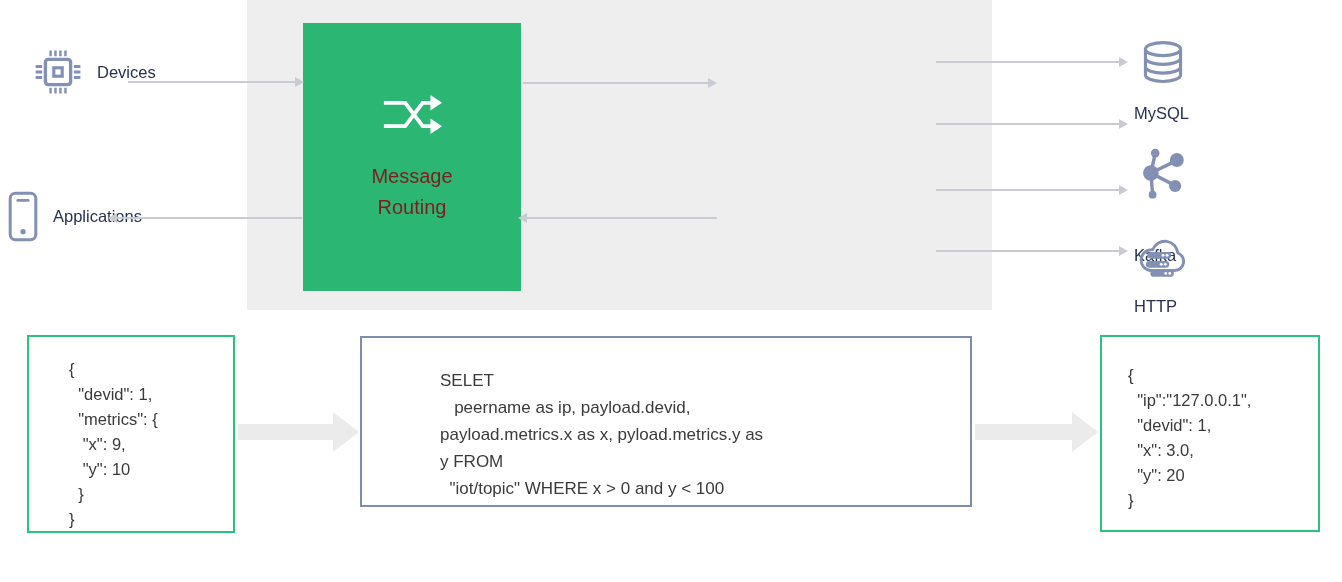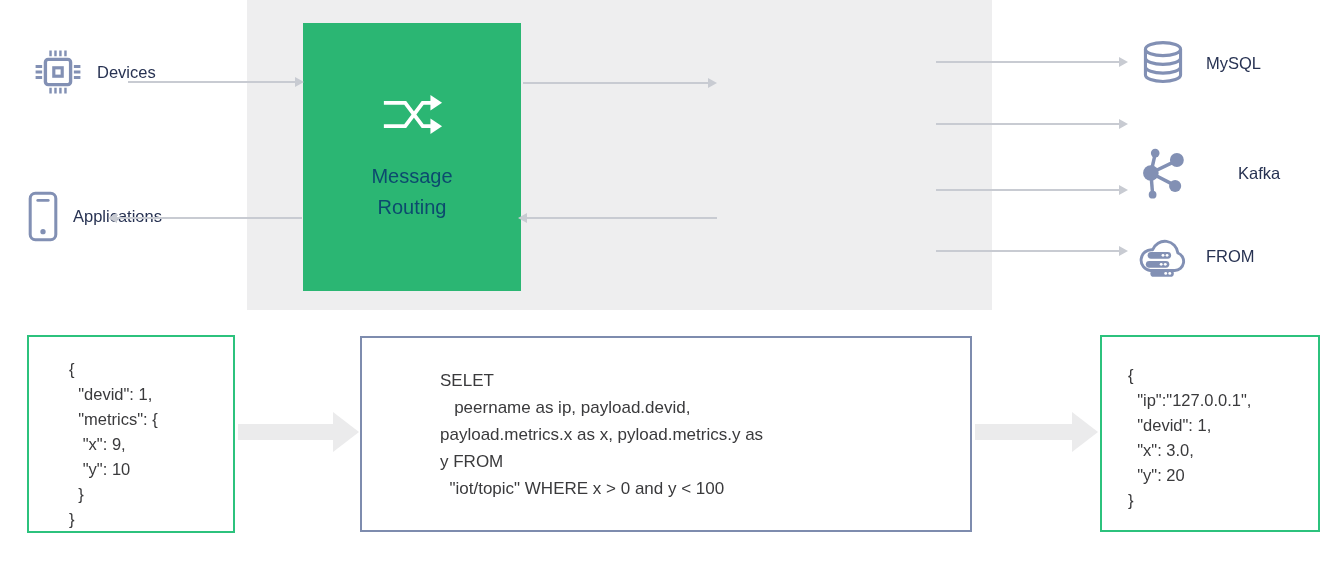--- a/index.html
+++ b/index.html
@@ -10,21 +10,21 @@
   html,body{margin:0;padding:0;background:#ffffff;}
   #canvas{
     position:relative;width:1342px;height:582px;background:#ffffff;
     font-family:"Liberation Sans",sans-serif;overflow:hidden;
   }
   .panel{position:absolute;left:247px;top:0;width:745px;height:310px;background:var(--panel-gray);}
 
   
   .gbox{position:absolute;top:23px;width:218px;height:268px;background:var(--green);color:var(--green);
         display:flex;flex-direction:column;align-items:center;justify-content:center;}
-  .gbox .blabel{color:#0c4a6e;font-size:20px;line-height:1.55;text-align:center;margin-top:24px;}
+  .gbox .blabel{color:#7f1d1d;font-size:20px;line-height:1.55;text-align:center;margin-top:24px;}
   #box-mr{left:303px;}
   #box-re{left:718px;}
   #box-mr .blabel{width:120px;}
 
   
   .tline{position:absolute;height:2px;background:var(--arrow-line);}
   .tline .head{position:absolute;top:50%;width:0;height:0;}
   .tline .head.r{right:-9px;transform:translateY(-50%);
     border-top:5px solid transparent;border-bottom:5px solid transparent;border-left:9px solid var(--arrow-line);}
   .tline .head.l{left:-9px;transform:translateY(-50%);
@@ -34,32 +34,32 @@
   .fat{position:absolute;height:40px;}
   .fat .fbody{position:absolute;left:0;top:12px;height:16px;background:var(--arrow-fat);}
   .fat .ftip{position:absolute;top:0;width:0;height:0;
     border-top:20px solid transparent;border-bottom:20px solid transparent;border-left:26px solid var(--arrow-fat);}
 
   
   .src{position:absolute;display:flex;flex-direction:row;align-items:center;gap:11px;color:var(--slate);}
   .src .slabel{color:var(--text-dark);font-size:16.5px;}
 
   
-  .target{position:absolute;left:1134px;display:flex;align-items:center;gap:14px;color:var(--slate);}
+  .target{position:absolute;left:1134px;display:flex;gap:14px;color:var(--slate);flex-direction:column;}
   .target .ticon{width:58px;height:54px;display:flex;align-items:center;justify-content:center;}
   .target .tlabel{color:var(--text-dark);font-size:16.5px;}
 
   
   .codebox{position:absolute;background:#ffffff;box-sizing:border-box;}
   .codebox.jsonb{border:2px solid var(--green-border);}
   .codebox.sqlb{border:2px solid var(--sql-border);}
   .codebox pre{margin:0;font-family:"Liberation Sans",sans-serif;color:var(--code-text);white-space:pre;}
   #box-json-in{left:27px;top:335px;width:208px;height:198px;}
   #box-json-in pre{padding:20px 0 0 40px;font-size:16.5px;line-height:25px;}
-  #box-sql{left:360px;top:336px;width:612px;height:196px;}
+  #box-sql{left:360px;top:336px;width:612px;height:171px;}
   #box-sql pre{padding:29px 0 0 78px;font-size:17px;line-height:27px;}
   #box-json-out{left:1100px;top:335px;width:220px;height:197px;}
   #box-json-out pre{padding:26px 0 0 26px;font-size:16.5px;line-height:25px;}
 
   svg{display:block;}
 </style>
 </head>
 <body>
 
 <div id="canvas">
@@ -79,21 +79,21 @@
           <g stroke-width="3.2">
             <path d="M6 24 H13 M6 30 H13 M6 36 H13"></path>
             <path d="M47 24 H54 M47 30 H54 M47 36 H54"></path>
           </g>
         </g>
       </svg>
     </span>
     <span class="slabel">Devices</span>
   </div>
 
-  <div class="src" style="left:24px;top:189px;width:114px;text-align:right;">
+  <div class="src" style="left:4px;top:189px;width:114px;text-align:right;">
     <span>
       <svg viewBox="0 0 40 58" width="38" height="55">
         <rect x="6.5" y="4.5" width="27" height="49" rx="5.5" fill="none" stroke="currentColor" stroke-width="3.2"></rect>
         <path d="M14.5 12 H25.5" stroke="currentColor" stroke-width="3" stroke-linecap="round"></path>
         <circle cx="20" cy="45" r="2.8" fill="currentColor"></circle>
       </svg>
     </span>
     <span class="slabel">Applications</span>
   </div>
 
@@ -185,21 +185,21 @@
         <g fill="#ffffff">
           <circle cx="31" cy="27.25" r="1.6"></circle>
             <circle cx="35.5" cy="27.25" r="1.6"></circle>
           <circle cx="29" cy="37.25" r="1.6"></circle>
             <circle cx="33.5" cy="37.25" r="1.6"></circle>
           <circle cx="34" cy="47.25" r="1.6"></circle>
             <circle cx="38.5" cy="47.25" r="1.6"></circle>
         </g>
       </svg>
     </span>
-    <span class="tlabel">FROM</span>
+    <span class="tlabel">HTTP</span>
   </div>
 
   <div class="codebox jsonb" id="box-json-in">
     <pre>{
   "devid": 1,
   "metrics": {
    "x": 9,
    "y": 10
   }
 }</pre>

